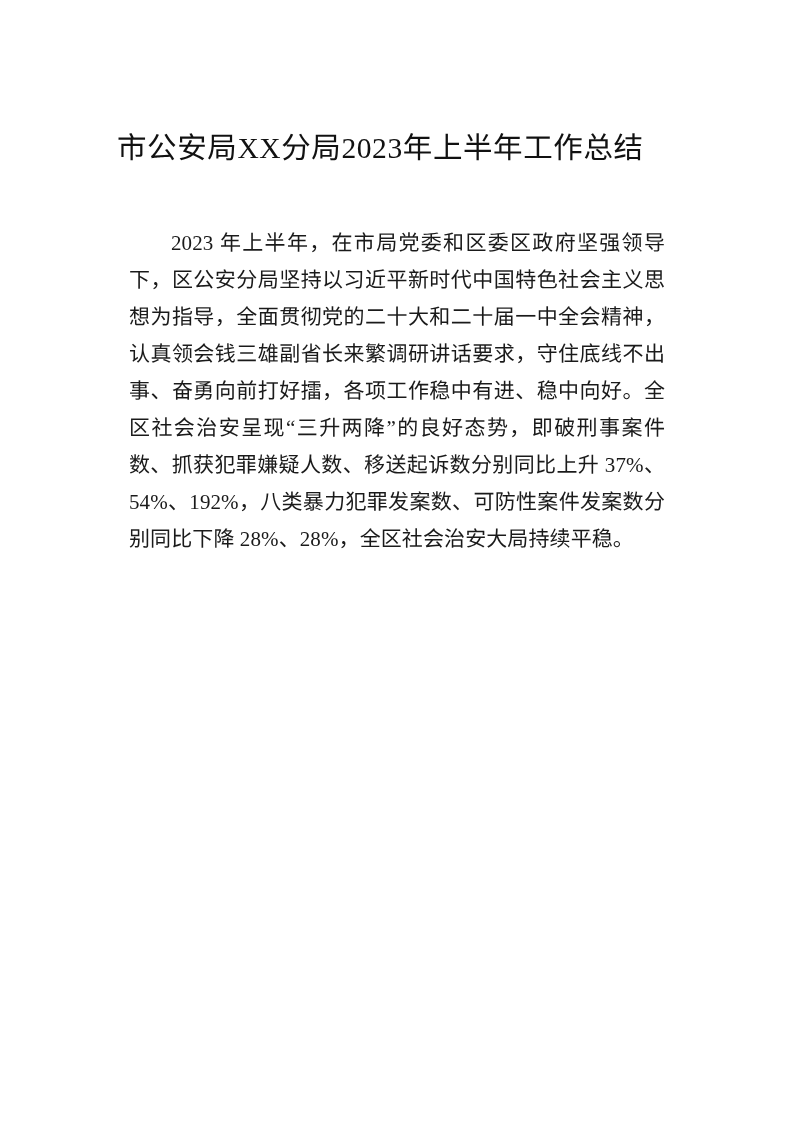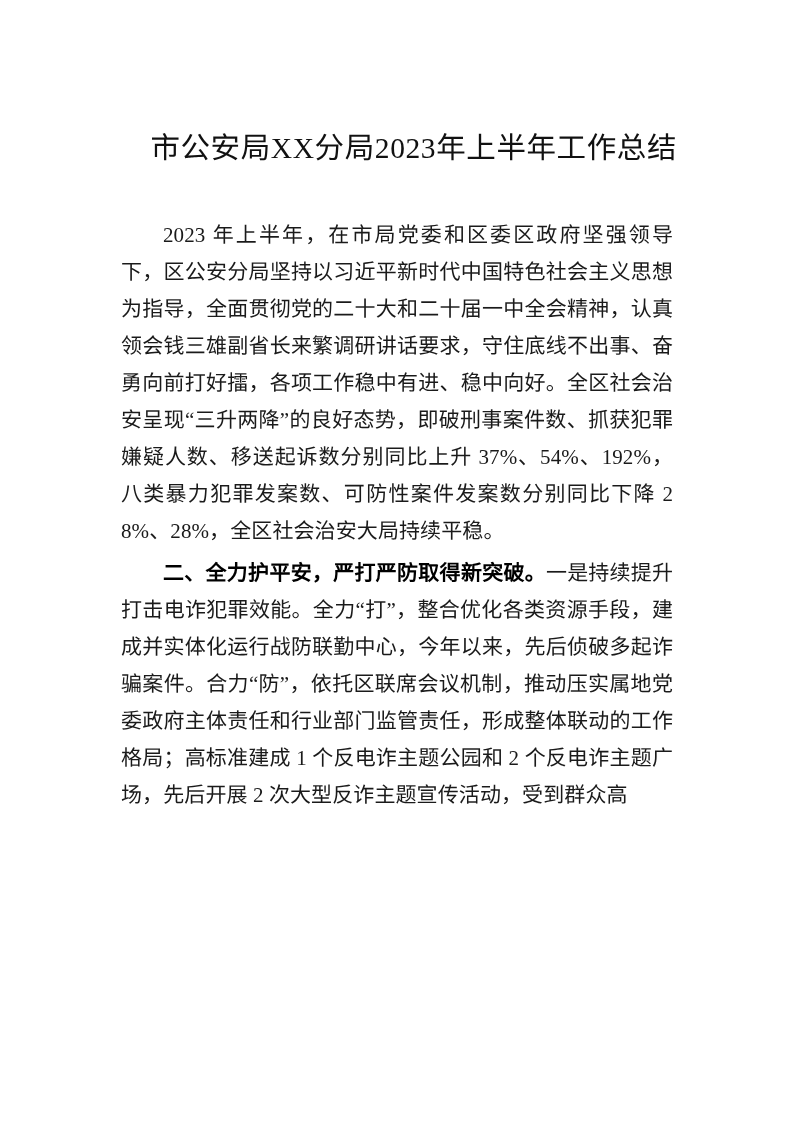--- a/index.html
+++ b/index.html
@@ -35,39 +35,39 @@
 
   
   .doc-title {
     margin: 0;
     padding: 0;
     font-family: "Liberation Serif", "DejaVu Serif", serif;
     font-size: 29.5px;
     font-weight: 400;
     line-height: 44px;
     letter-spacing: 0.6px;
-    text-align: right;
+    text-align: left;
     color: #111111;
     position: absolute;
     top: 126px;
     left: 0;
     width: 560px;
     white-space: nowrap;
   }
 
   
   .body-block {
     position: absolute;
     top: 212px;
     left: 0;
     width: 560px;
   }
 
   p.para {
-    margin: 4px;
+    margin: 12px;
     padding: 0;
     font-family: "Liberation Serif", "DejaVu Serif", serif;
     font-size: 21px;
     line-height: 37px;
     text-align: justify;
     text-align-last: left;
     text-indent: 2em;
     color: #1a1a1a;
     letter-spacing: 0.1px;
     word-break: break-all;
@@ -96,19 +96,16 @@
 
     <h1 class="doc-title">市公安局XX分局2023年上半年工作总结</h1>
 
     <div class="body-block">
 
       <p class="para">
         <span class="head-run"></span><span>2023 年上半年，在市局党委和区委区政府坚强领导下，区公安分局坚持以习近平新时代中国特色社会主义思想为指导，全面贯彻党的二十大和二十届一中全会精神，认真领会钱三雄副省长来繁调研讲话要求，守住底线不出事、奋勇向前打好擂，各项工作稳中有进、稳中向好。全区社会治安呈现“三升两降”的良好态势，即破刑事案件数、抓获犯罪嫌疑人数、移送起诉数分别同比上升 37%、54%、192%，八类暴力犯罪发案数、可防性案件发案数分别同比下降 28%、28%，全区社会治安大局持续平稳。</span>
       </p>
 
 
-      <p class="para">
-        <span class="head-run">二、全力护平安，严打严防取得新突破。</span><span>一是持续提升打击电诈犯罪效能。全力“打”，整合优化各类资源手段，建成并实体化运行战防联勤中心，今年以来，先后侦破多起诈骗案件。合力“防”，依托区联席会议机制，推动压实属地党委政府主体责任和行业部门监管责任，形成整体联动的工作格局；高标准建成 1 个反电诈主题公园和 2 个反电诈主题广场，先后开展 2 次大型反诈主题宣传活动，受到群众高</span>
-      </p>
 
     </div>
   </div>
 </div>
 
 </body></html>

